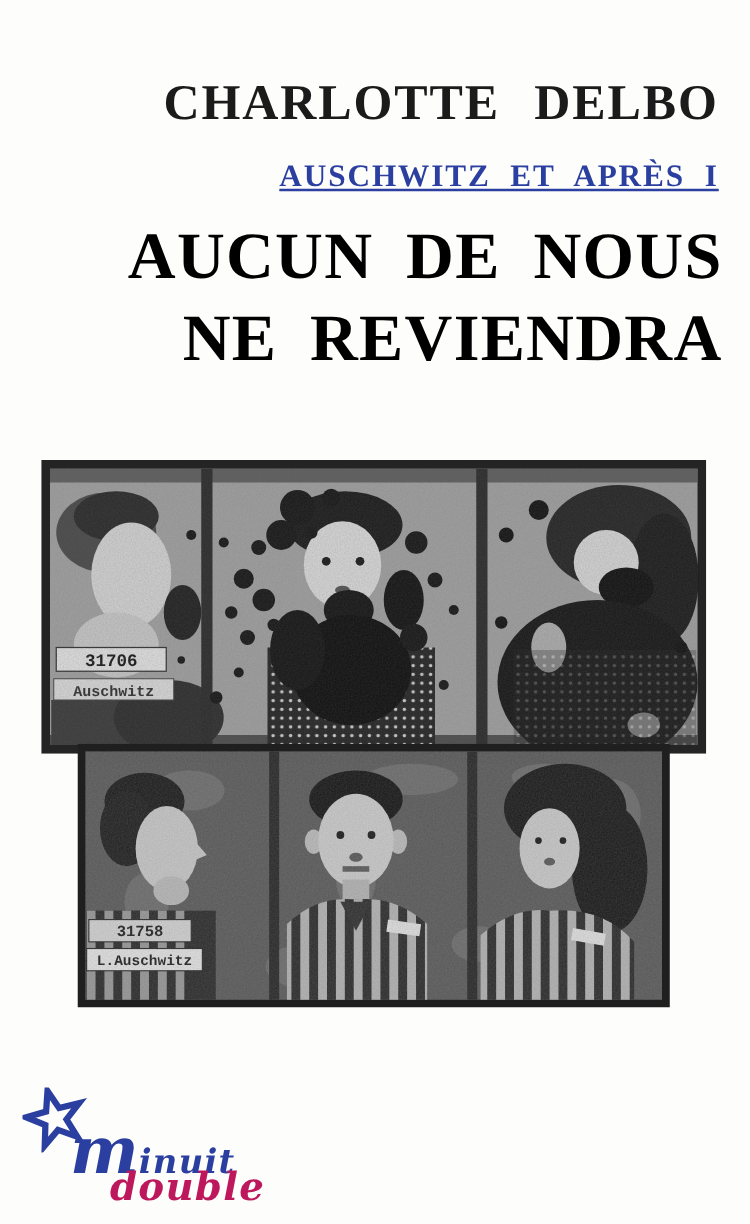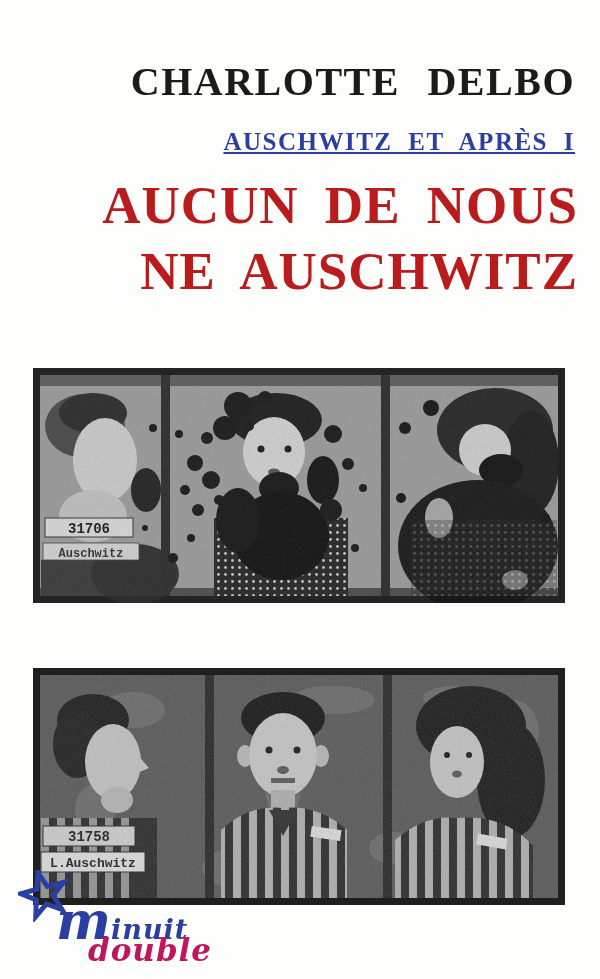--- a/index.html
+++ b/index.html
@@ -13,28 +13,28 @@
     font-size:40px;font-weight:bold;color:#1b1b1b;
     letter-spacing:1.5px;word-spacing:16px;white-space:nowrap;
   }
   .series{
     position:absolute;top:128px;left:0;right:25px;text-align:right;
     font-size:25px;font-weight:bold;color:#2b3fa0;
     letter-spacing:1.5px;word-spacing:8px;white-space:nowrap;text-decoration:underline;
   }
   .title{
     position:absolute;top:172px;left:0;right:22px;text-align:right;
-    font-size:53px;font-weight:bold;color:#b91c1c;
+    font-size:53px;font-weight:bold;color:#000000;
     letter-spacing:1px;word-spacing:12px;line-height:66px;white-space:nowrap;
   }
 
   
   .photo-strip{position:absolute;left:33px;width:532px;}
   .strip-top{top:368px;height:235px;}
-  .strip-bottom{top:668px;height:237px;}
+  .strip-bottom{top:595px;height:211px;}
   .photo-strip svg{display:block;width:100%;height:100%;}
 
   
   .publisher{position:absolute;left:18px;top:870px;width:260px;height:104px;color:#2b3fa0;}
   .star{position:absolute;left:0;top:0;}
   .logo-text{position:absolute;left:38px;top:20px;white-space:nowrap;
              font-style:italic;font-weight:bold;color:#2b3fa0;}
   .logo-m{font-size:52px;font-family:"DejaVu Serif", serif;}
   .logo-inuit{font-size:27px;font-family:"DejaVu Serif", serif;letter-spacing:1px;}
   .logo-double{position:absolute;left:70px;top:62px;font-size:31px;font-style:italic;
@@ -44,21 +44,21 @@
 </style>
 </head>
 <body>
 
 <div class="cover">
 
   <div class="author">CHARLOTTE DELBO</div>
   <div class="series">AUSCHWITZ ET APRÈS I</div>
   <div class="title">
     <div>AUCUN DE NOUS</div>
-    <div>NE AUSCHWITZ</div>
+    <div>NE REVIENDRA</div>
   </div>
 
   <div class="photo-strip strip-top">
     <svg viewBox="0 0 532 235">
       <defs>
         <filter id="grainDark" x="0" y="0" width="100%" height="100%">
           <feTurbulence type="fractalNoise" baseFrequency="0.85" numOctaves="2" stitchTiles="stitch"></feTurbulence>
           <feColorMatrix type="matrix" values="0 0 0 0 0.15  0 0 0 0 0.15  0 0 0 0 0.15  0 0 0 0.8 0"></feColorMatrix>
         </filter>
         <filter id="grainLight" x="0" y="0" width="100%" height="100%">

